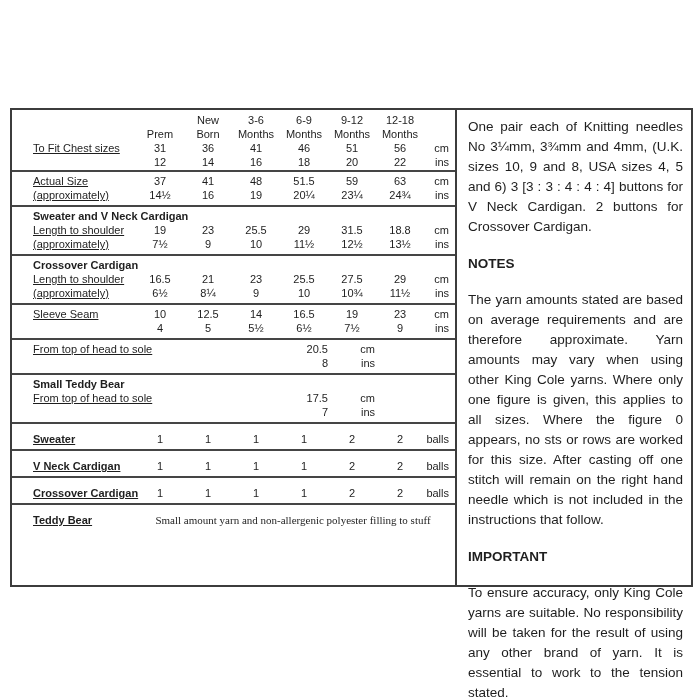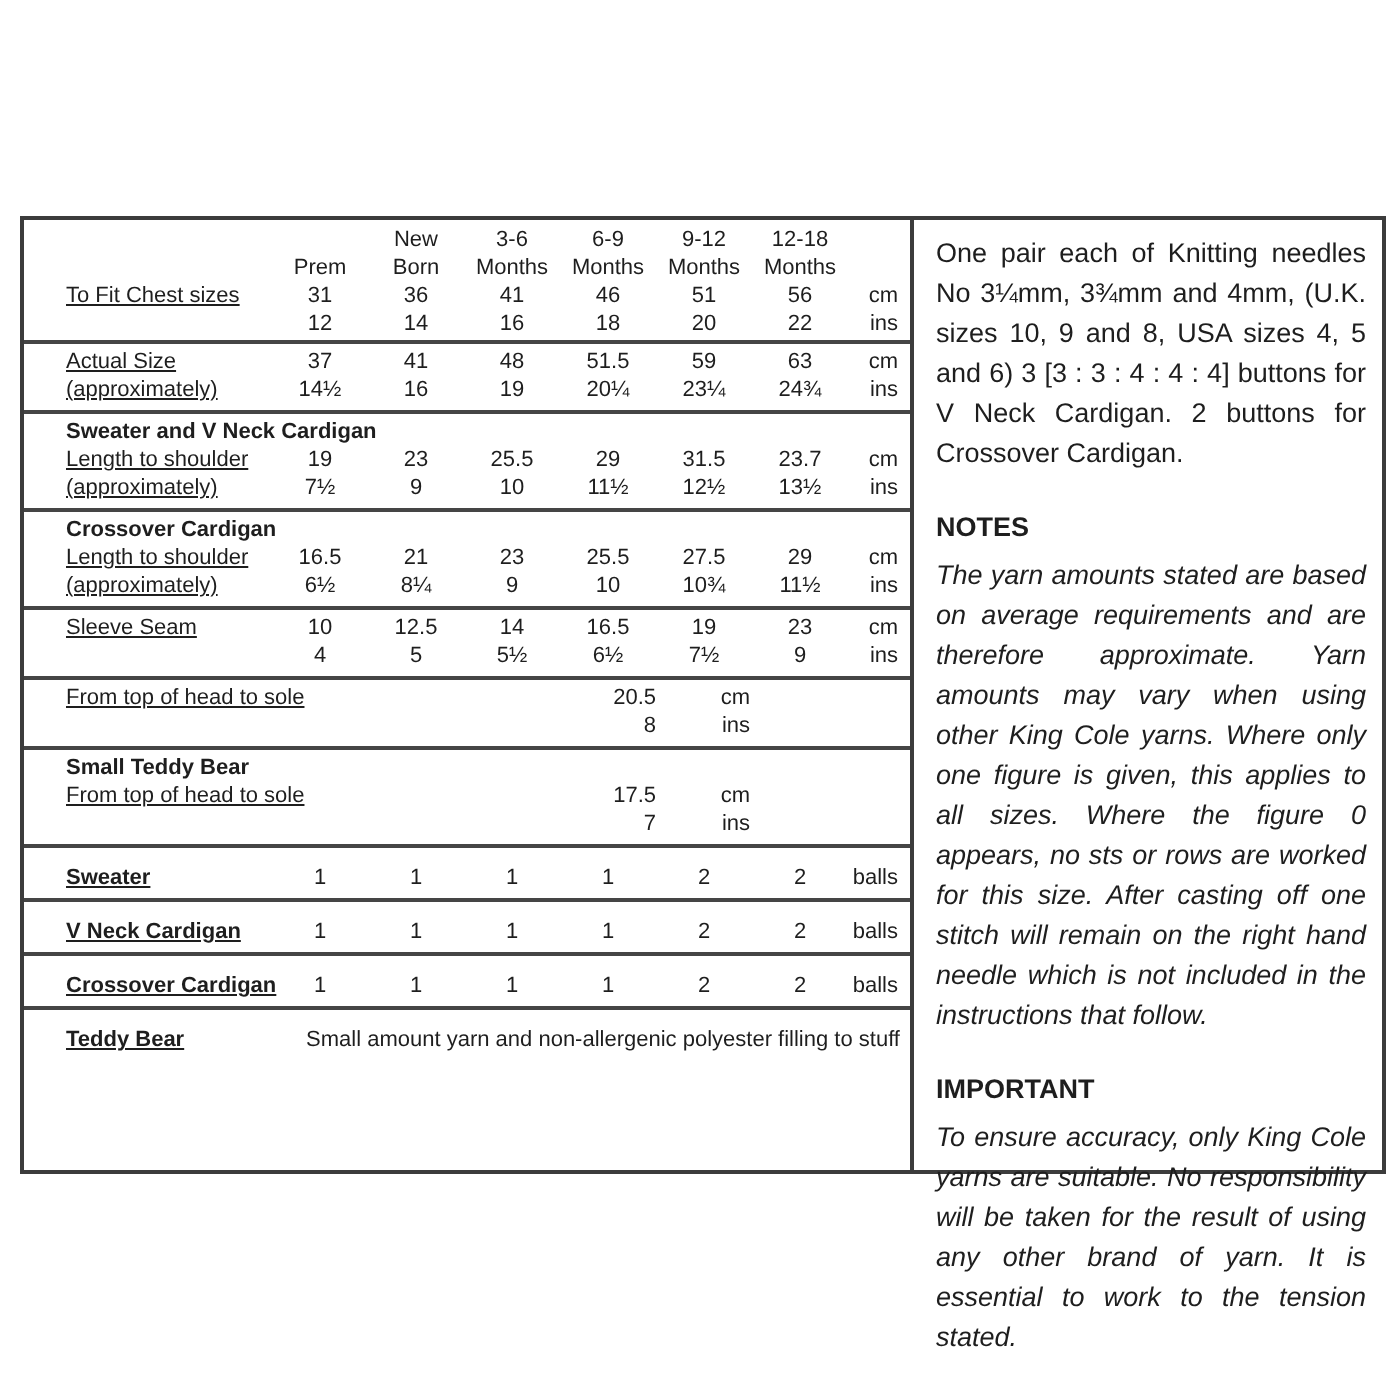--- a/index.html
+++ b/index.html
@@ -15,28 +15,28 @@
   .sec-first { padding:3px 0 1px; }
   .tl { display:grid; grid-template-columns:124px 48px 48px 48px 48px 48px 48px 26px; align-items:end; }
   .lb { padding-left:21px; white-space:nowrap; overflow:visible;text-decoration:underline; }
   .v  { text-align:center; }
   .u  { text-align:right; padding-right:1px; }
   .hd { font-weight:bold; padding-left:21px; white-space:nowrap; }
   .hdr .v div { text-align:center; }
   .mat-row { padding:8px 0 3px; }
   .mats-head { padding-top:10px; padding-bottom:0; }
   b.inline { font-weight:bold; }
-  .note-span { grid-column:2 / 9; text-align:right; white-space:nowrap; }
+  .note-span { grid-column:2 / 9; text-align:center; white-space:nowrap;font-family:Liberation Serif, serif; }
   .teddy-val { grid-column:5; text-align:right; }
 
   
   .ipanel { flex:1; padding:7px 8px 16px 11px; font-size:13.5px; line-height:20px; }
   .ipanel p { text-align:justify; }
   .ipanel h3 { font-size:13.5px; font-weight:bold; margin:17px 0 0 0; }
-  .ipanel h3 + p { margin-top:4px;font-style:italic; }
+  .ipanel h3 + p { margin-top:16px; }
 </style>
 </head>
 <body>
 
 <div class="sheet">
 
   <div class="tpanel">
 
     <div class="sec sec-first">
       <div class="tl hdr">
@@ -116,21 +116,21 @@
 
     <div class="sec">
       <div class="hd">Sweater and V Neck Cardigan</div>
       <div class="tl">
         <div class="lb">Length to shoulder</div>
         <div class="v">19</div>
         <div class="v">23</div>
         <div class="v">25.5</div>
         <div class="v">29</div>
         <div class="v">31.5</div>
-        <div class="v">23.7</div>
+        <div class="v">18.8</div>
         <div class="u">cm</div>
       </div>
       <div class="tl">
         <div class="lb">(approximately)</div>
         <div class="v">7½</div>
         <div class="v">9</div>
         <div class="v">10</div>
         <div class="v">11½</div>
         <div class="v">12½</div>
         <div class="v">13½</div>

